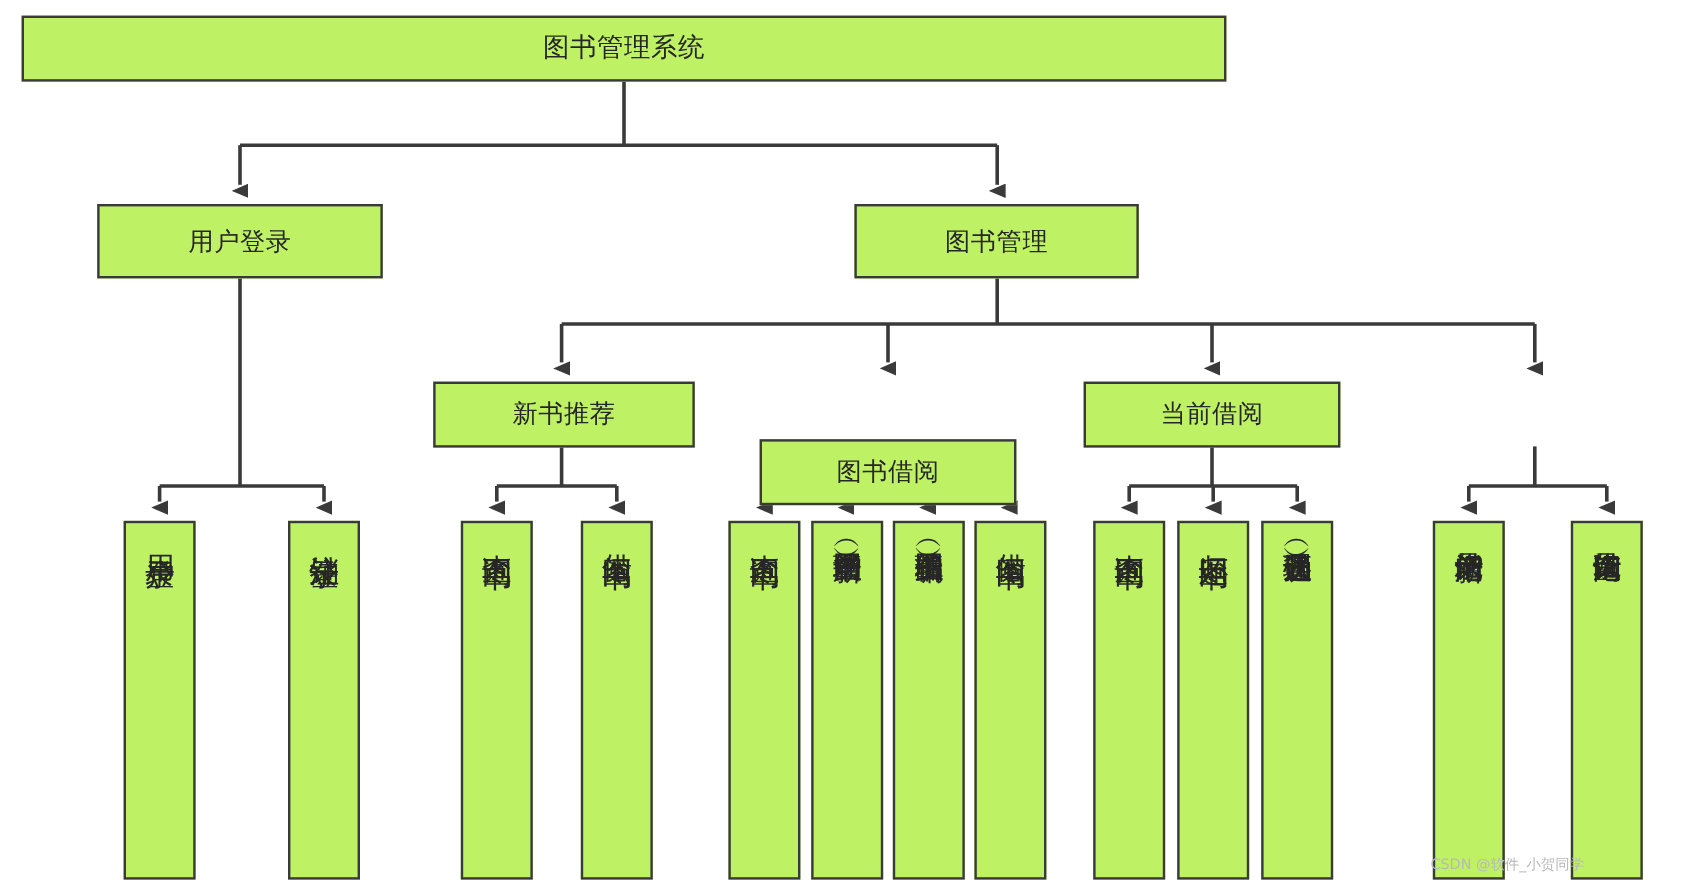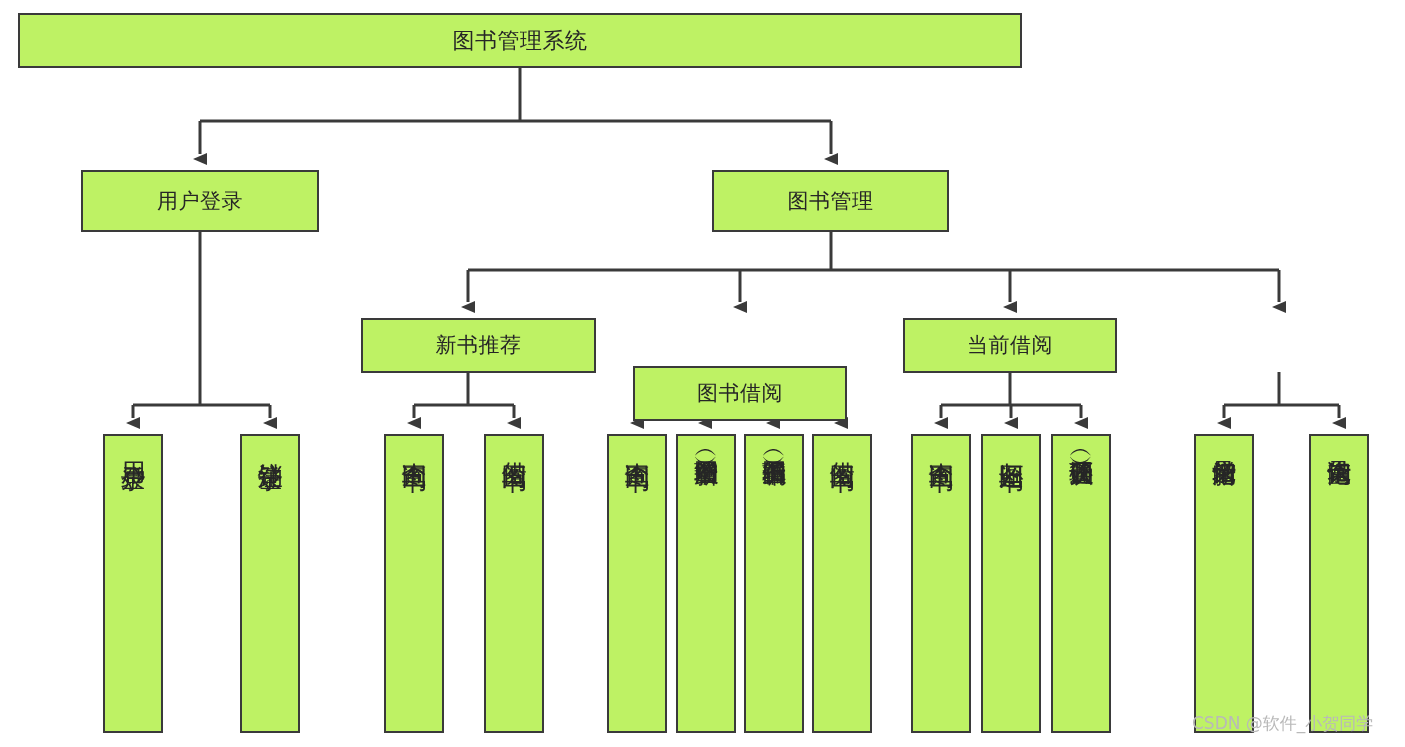--- a/index.html
+++ b/index.html
@@ -67,21 +67,21 @@
     white-space: nowrap;
   }
   .node.vert.tight .label {
     font-size: 24px;
     letter-spacing: 0px;
   }
   .watermark {
     position: absolute;
     left: 1192px;
     top: 712px;
-    font-size: 17px;
+    font-size: 12px;
     color: #b9b9b9;
     white-space: nowrap;
     font-family: "DejaVu Sans", "Liberation Sans", sans-serif;
   }
 </style>
 </head>
 <body>
 
 <div id="diagram-root">
 
@@ -139,21 +139,21 @@
     <span class="label">图书管理系统</span>
   </div>
 
   <div class="node horiz" style="left:81px; top:170px; width:238px; height:62px;">
     <span class="label">用户登录</span>
   </div>
   <div class="node horiz" style="left:712px; top:170px; width:237px; height:62px;">
     <span class="label">图书管理</span>
   </div>
 
-  <div class="node horiz" style="left:361px; top:318px; width:235px; height:55px;">
+  <div class="node horiz" style="left:361px; top:318px; width:218px; height:55px;">
     <span class="label">新书推荐</span>
   </div>
   <div class="node horiz" style="left:633px; top:318px; width:214px; height:55px;margin-top:48px;">
     <span class="label">图书借阅</span>
   </div>
   <div class="node horiz" style="left:903px; top:318px; width:214px; height:55px;">
     <span class="label">当前借阅</span>
   </div>
 
   <div class="node vert" style="left:103px; top:434px; width:60px; height:299px;">

